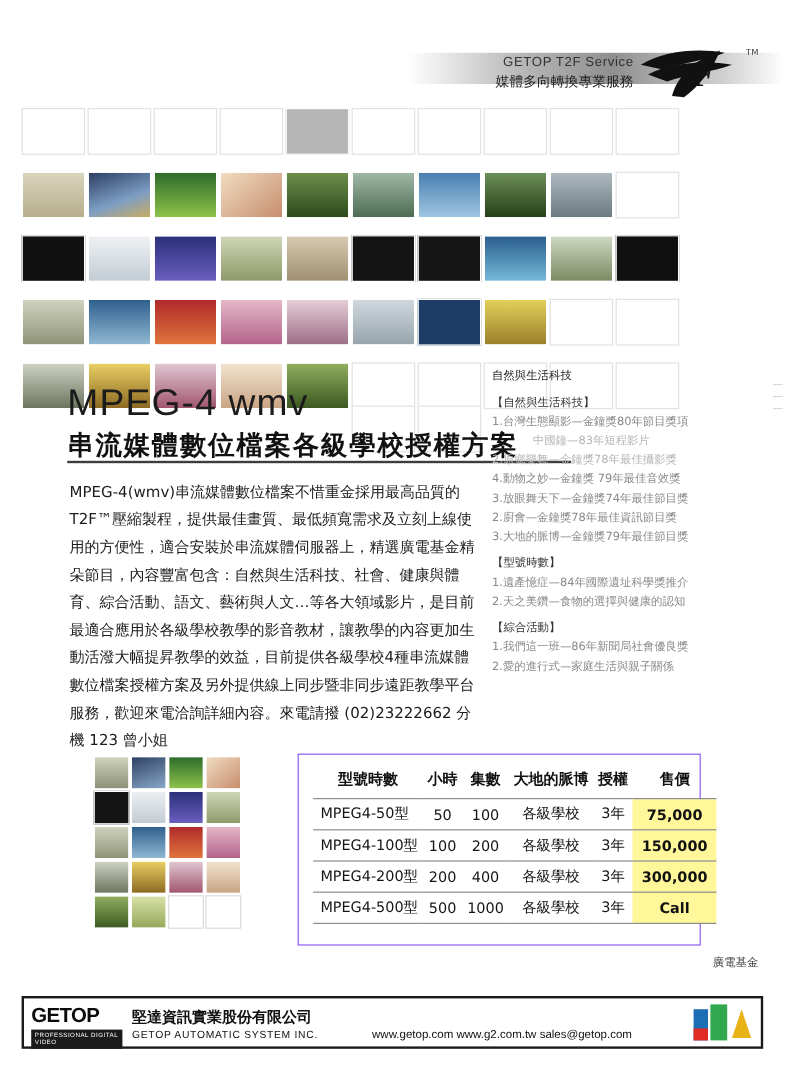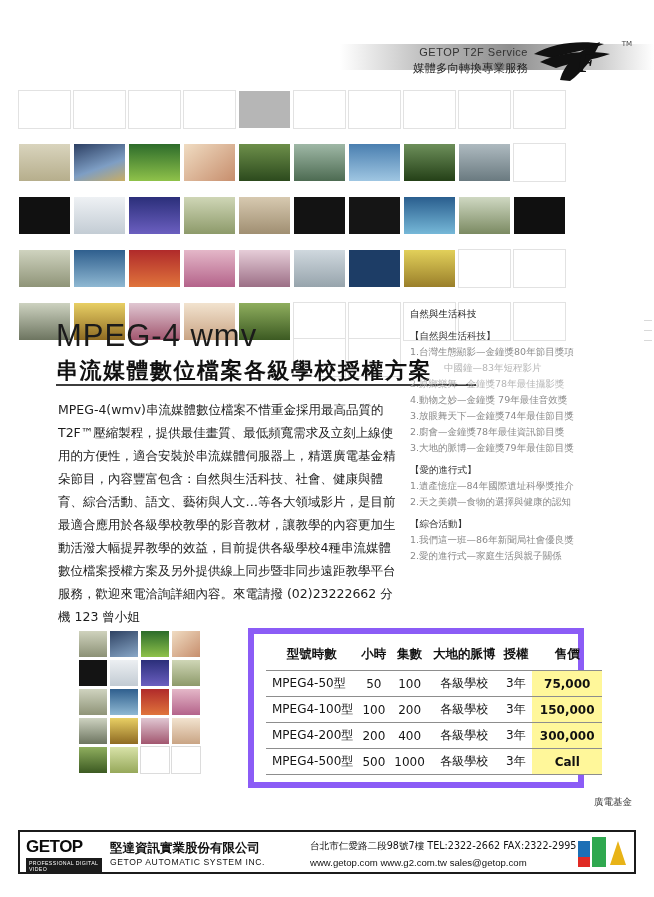--- a/index.html
+++ b/index.html
@@ -100,21 +100,21 @@
   .mini-cell {
     position: absolute; width: 30px; height: 28px;
     border: 1px solid #fff;
   }
 
   
   .price-box {
     position: absolute; left: 248px; top: 628px;
     width: 336px; height: 160px;
     background: #ffffff;
-    border: 6px solid #8b5cf6;
+    border: 1px solid #8b5cf6;
   }
   .price-table {
     position: absolute; left: 12px; top: 8px;
     width: 336px;
     border-collapse: collapse;
     font-family: "DejaVu Sans", sans-serif;
   }
   .price-table th {
     font-size: 12.5px; font-weight: bold; color: #111;
     padding: 4px 4px 7px 4px; text-align: center; white-space: nowrap;
@@ -283,21 +283,21 @@
   <div class="aw-cat">【自然與生活科技】</div>
   <div class="aw-item">1.台灣生態顯影—金鐘獎80年節目獎項</div>
   <div class="aw-faint" style="padding-left:34px;">中國鐘—83年短程影片</div>
   <div class="aw-faint">2.原鄉樂舞—金鐘獎78年最佳攝影獎</div>
   <div class="aw-item">4.動物之妙—金鐘獎 79年最佳音效獎</div>
 
   <div class="aw-item">3.放眼舞天下—金鐘獎74年最佳節目獎</div>
   <div class="aw-item">2.廚會—金鐘獎78年最佳資訊節目獎</div>
   <div class="aw-item">3.大地的脈博—金鐘獎79年最佳節目獎</div>
 
-  <div class="aw-cat">【愛的進行式】</div>
+  <div class="aw-cat">【型號時數】</div>
   <div class="aw-item">1.遺產憶症—84年國際遺址科學獎推介</div>
   <div class="aw-item">2.天之美鑽—食物的選擇與健康的認知</div>
 
   <div class="aw-cat">【綜合活動】</div>
   <div class="aw-item">1.我們這一班—86年新聞局社會優良獎</div>
   <div class="aw-item">2.愛的進行式—家庭生活與親子關係</div>
 </div>
 
 <div class="mini-mosaic">
   <div class="mini-cell" style="left:0px;  top:0px;  background:linear-gradient(180deg,#cfd2bd,#8c9176);"></div>
@@ -377,21 +377,20 @@
 
 <div class="gf-label">廣電基金</div>
 
 <div class="footer">
   <div class="getop-badge">
     <div class="getop-word">GETOP</div>
     <div class="getop-tag">PROFESSIONAL DIGITAL VIDEO</div>
   </div>
   <div class="f-cn">堅達資訊實業股份有限公司</div>
   <div class="f-en">GETOP AUTOMATIC SYSTEM INC.</div>
-  <div class="f-addr">台北市仁愛路二段98號7樓 TEL:2322-2662 FAX:2322-2995</div>
   <div class="f-web">www.getop.com      www.g2.com.tw    sales@getop.com</div>
 
   <svg class="corner-logo" viewBox="0 0 52 36">
     <rect x="2" y="6" width="12" height="26" fill="#1c6fb5"></rect>
     <rect x="2" y="22" width="12" height="10" fill="#e02a24"></rect>
     <rect x="16" y="2" width="14" height="30" fill="#2fa84f"></rect>
     <path d="M34 30 L42 6 L50 30 Z" fill="#e8b317"></path>
   </svg>
 </div>
 

